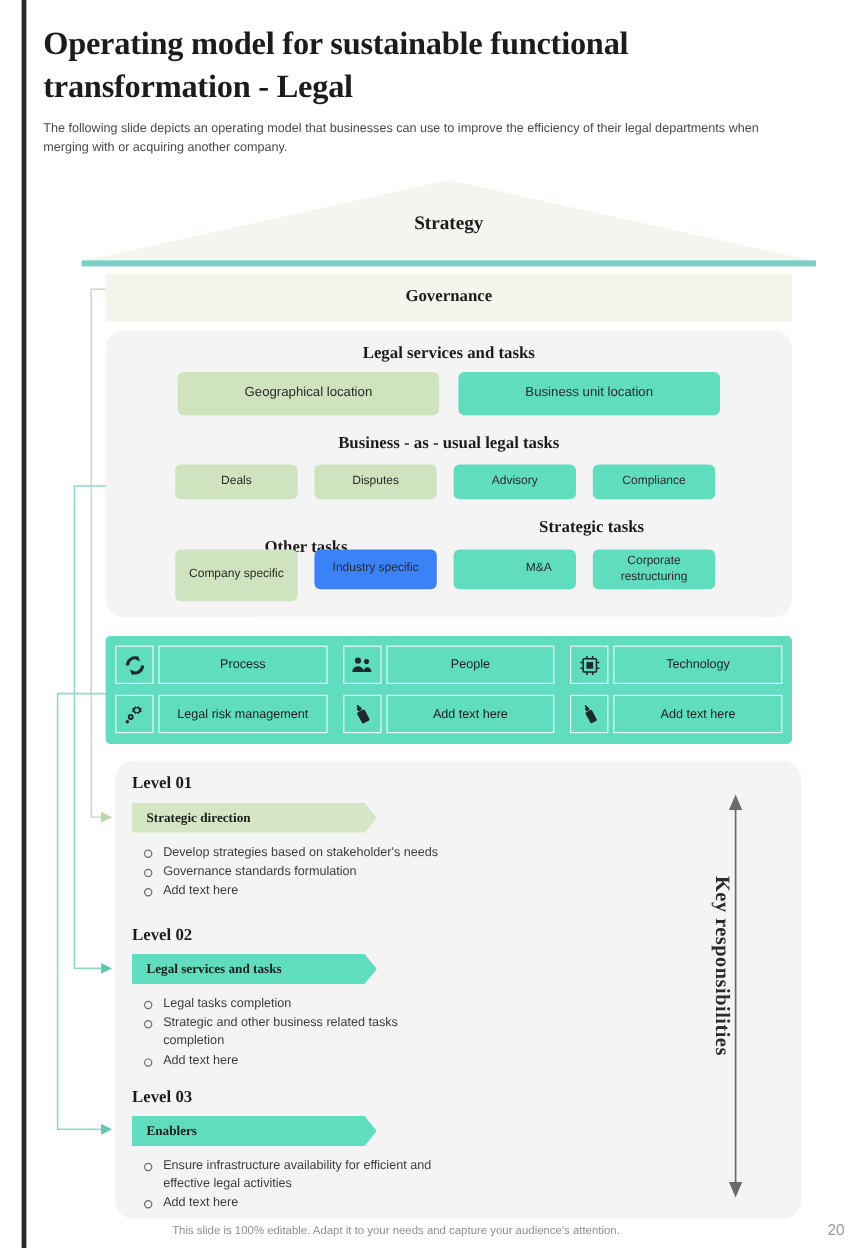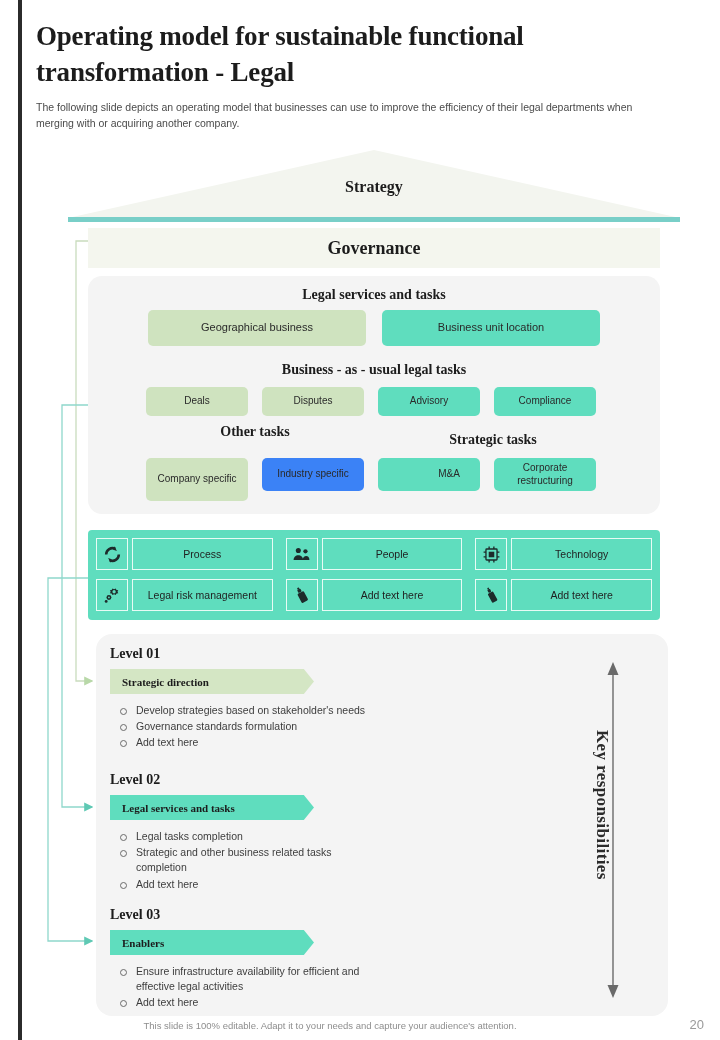--- a/index.html
+++ b/index.html
@@ -52,21 +52,21 @@
   }
 
   
   .governance {
     position: absolute; left: 88px; top: 228px; width: 572px; height: 40px;
     background: #f4f6ee;
     display: flex; align-items: center; justify-content: center;
   }
   .governance span {
     font-family: "Liberation Serif", serif;
-    font-weight: bold; font-size: 18px; color: #1c1c1c;
+    font-weight: bold; font-size: 14px; color: #1c1c1c;
   }
 
   
   .services-card {
     position: absolute; left: 88px; top: 276px; width: 572px; height: 238px;
     background: #f4f4f4; border-radius: 14px;
   }
   .sec-heading {
     font-family: "Liberation Serif", serif;
     font-weight: bold; font-size: 13.5px; color: #1c1c1c; text-align: center;
@@ -175,21 +175,21 @@
 <div class="governance">
   <span>Governance</span>
 </div>
 
 <div class="services-card">
 
   <div class="sec-heading big" style="position:absolute; left:0; top:11px; width:572px;">Legal services and tasks</div>
 
   <div class="row" style="left:60px; top:34px; width:452px; gap:16px;">
     <div class="chip big" style="width:218px;height:36px;background:#cfe3bf;">
-      <span>Geographical business</span>
+      <span>Geographical location</span>
     </div>
     <div class="chip big" style="width:218px;height:36px;background:#5fddbe;">
       <span>Business unit location</span>
     </div>
   </div>
 
   <div class="sec-heading big" style="position:absolute; left:0; top:86px; width:572px;">Business - as - usual legal tasks</div>
 
   <div class="row" style="left:58px; top:111px; width:456px; gap:14px;">
     <div class="chip" style="width:102px;height:29px;background:#cfe3bf;">
@@ -199,21 +199,21 @@
       <span>Disputes</span>
       </div>
     <div class="chip" style="width:102px;height:29px;background:#5fddbe;">
       <span>Advisory</span>
       </div>
     <div class="chip" style="width:102px;height:29px;background:#5fddbe;text-align:right;">
       <span>Compliance</span>
       </div>
   </div>
 
-  <div class="sec-heading big" style="position:absolute; left:58px; top:148px; width:218px;">Other tasks</div>
+  <div class="sec-heading big" style="position:absolute; left:58px; top:173px; width:218px;">Other tasks</div>
   <div class="sec-heading big" style="position:absolute; left:296px; top:156px; width:218px;">Strategic tasks</div>
 
   <div class="row" style="left:58px; top:182px; width:456px; gap:14px;">
     <div class="chip" style="width:102px;height:43px;background:#cfe3bf;">
       <span>Company specific</span>
       </div>
     <div class="chip" style="width:102px;height:33px;background:#3b82f6;">
       <span>Industry specific</span>
       </div>
     <div class="chip" style="width:102px;height:33px;background:#5fddbe;padding-left:44px;">

